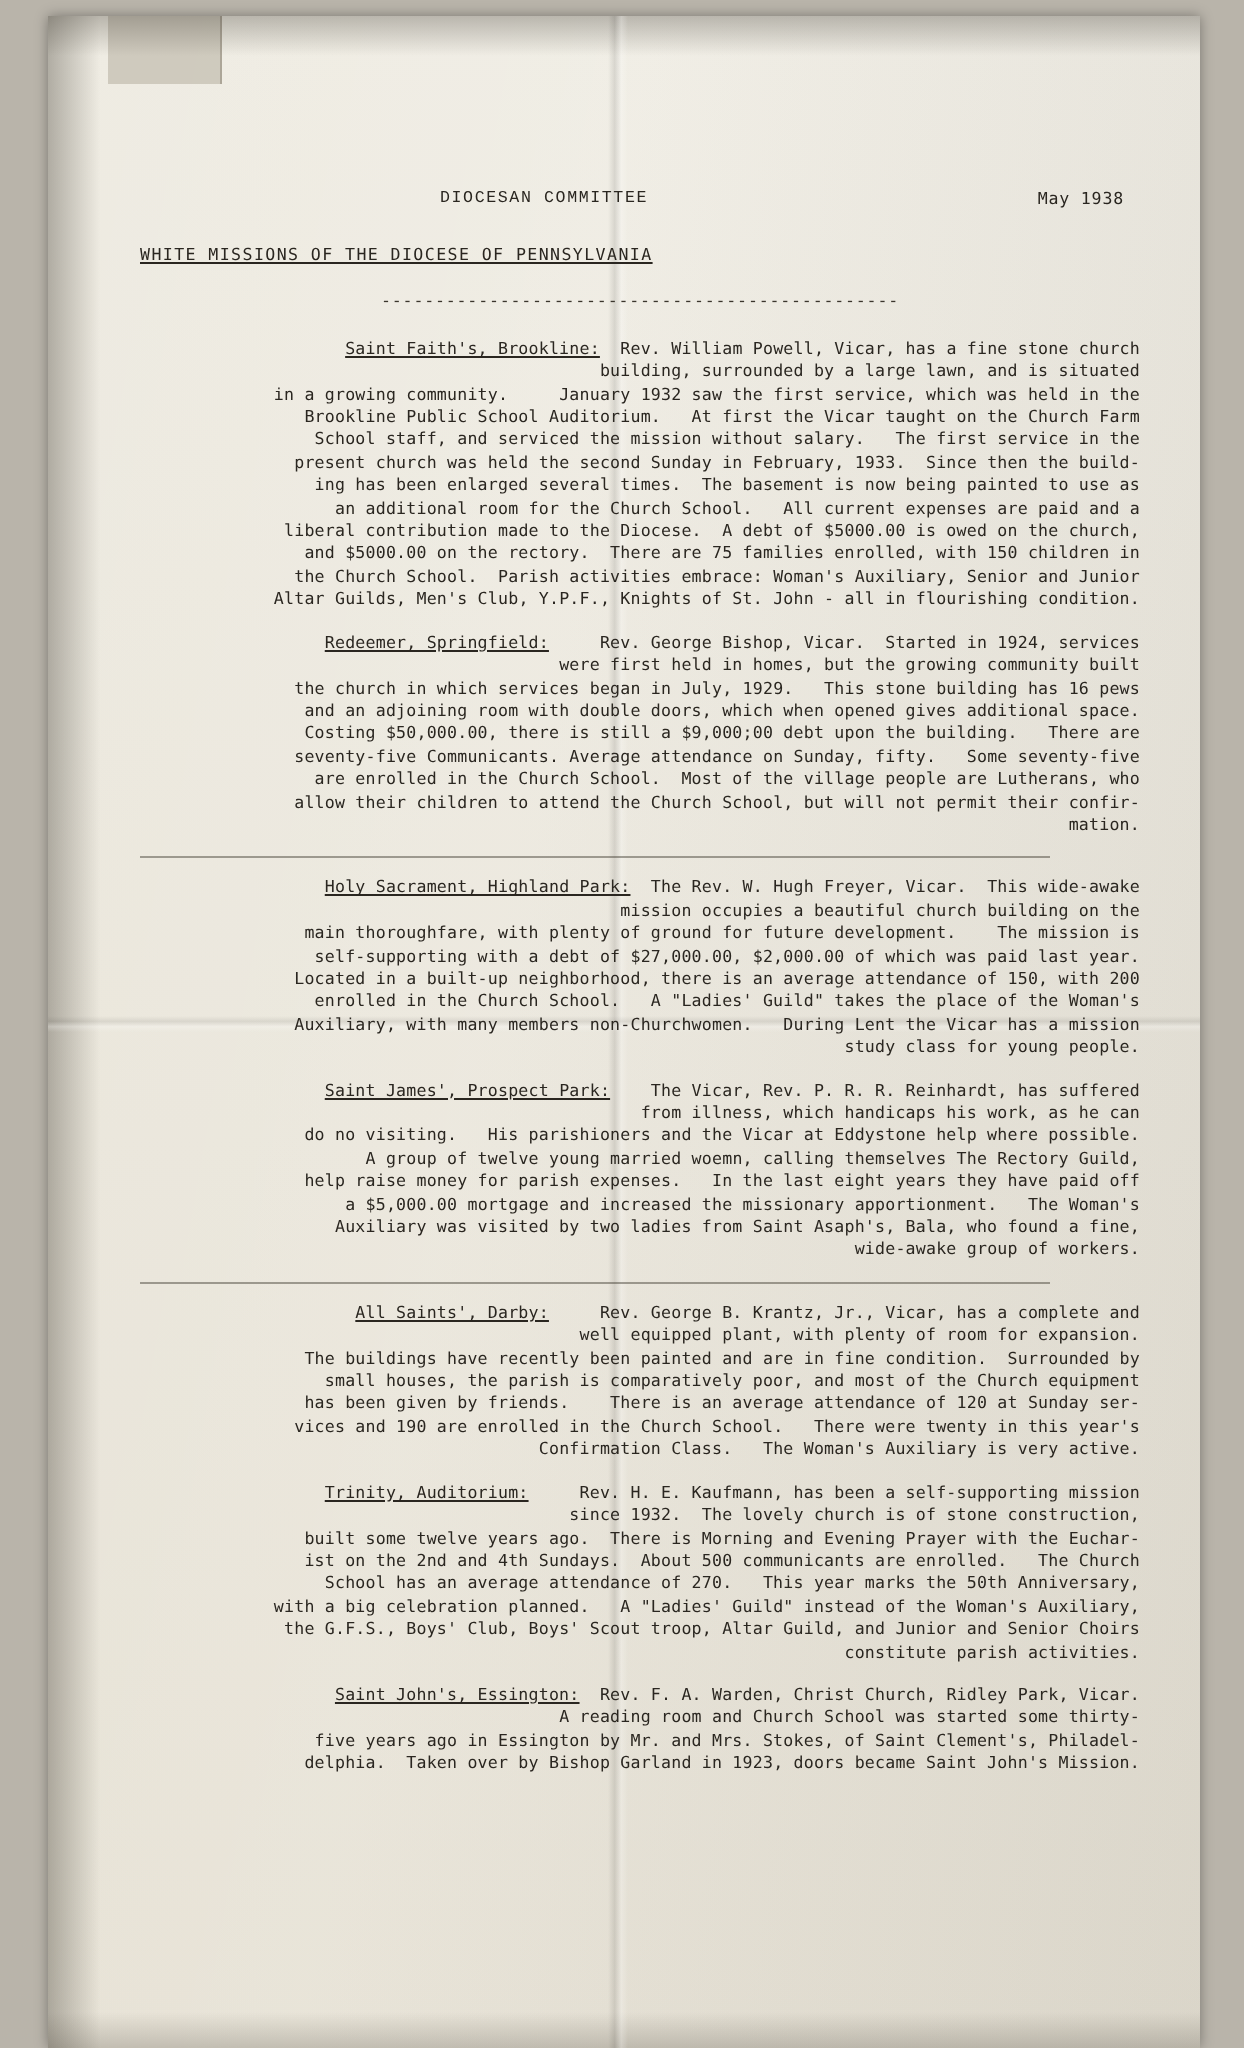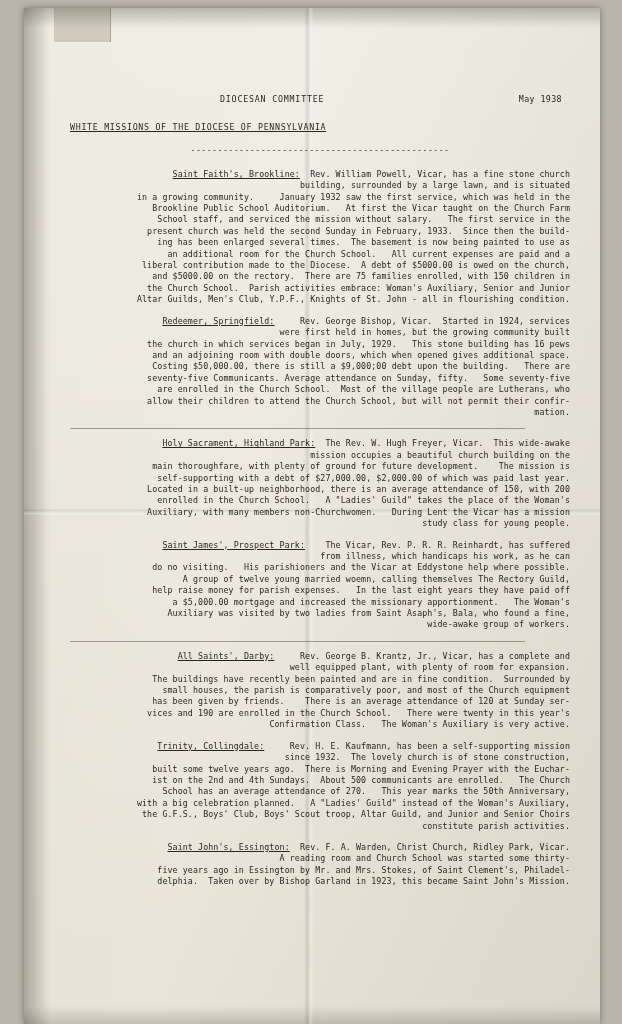--- a/index.html
+++ b/index.html
@@ -82,20 +82,21 @@
   .hdr-row {
     position: relative;
     height: 14px;
     margin-bottom: 14px;
   }
   .hdr-center {
     position: absolute;
     left: 150px;
     top: 0;
     letter-spacing: 0.8px;
+    font-family: Liberation Mono, monospace;
   }
   .hdr-right {
     position: absolute;
     right: 8px;
     top: 0;
     letter-spacing: 0.4px;
   }
   .title-line {
     text-align: left;
     letter-spacing: 0.7px;
@@ -205,29 +206,29 @@
       <hr class="sep">
 
       <div class="entry"><span class="lead">All Saints', Darby:</span><span>     Rev. George B. Krantz, Jr., Vicar, has a complete and
                     well equipped plant, with plenty of room for expansion.
 The buildings have recently been painted and are in fine condition.  Surrounded by
 small houses, the parish is comparatively poor, and most of the Church equipment
 has been given by friends.    There is an average attendance of 120 at Sunday ser-
 vices and 190 are enrolled in the Church School.   There were twenty in this year's
 Confirmation Class.   The Woman's Auxiliary is very active.</span></div>
 
-      <div class="entry"><span class="lead">Trinity, Collingdale:</span><span>     Rev. H. E. Kaufmann, has been a self-supporting mission
+      <div class="entry"><span class="lead">Trinity, Auditorium:</span><span>     Rev. H. E. Kaufmann, has been a self-supporting mission
                       since 1932.  The lovely church is of stone construction,
 built some twelve years ago.  There is Morning and Evening Prayer with the Euchar-
 ist on the 2nd and 4th Sundays.  About 500 communicants are enrolled.   The Church
 School has an average attendance of 270.   This year marks the 50th Anniversary,
 with a big celebration planned.   A "Ladies' Guild" instead of the Woman's Auxiliary,
 the G.F.S., Boys' Club, Boys' Scout troop, Altar Guild, and Junior and Senior Choirs
 constitute parish activities.</span></div>
 
       <div class="entry"><span class="lead">Saint John's, Essington:</span><span>  Rev. F. A. Warden, Christ Church, Ridley Park, Vicar.
                          A reading room and Church School was started some thirty-
 five years ago in Essington by Mr. and Mrs. Stokes, of Saint Clement's, Philadel-
-delphia.  Taken over by Bishop Garland in 1923, this became Saint John's Mission.</span></div>
+delphia.  Taken over by Bishop Garland in 1923, doors became Saint John's Mission.</span></div>
 
     </div>
   </div>
 </div>
 
 </body></html>

